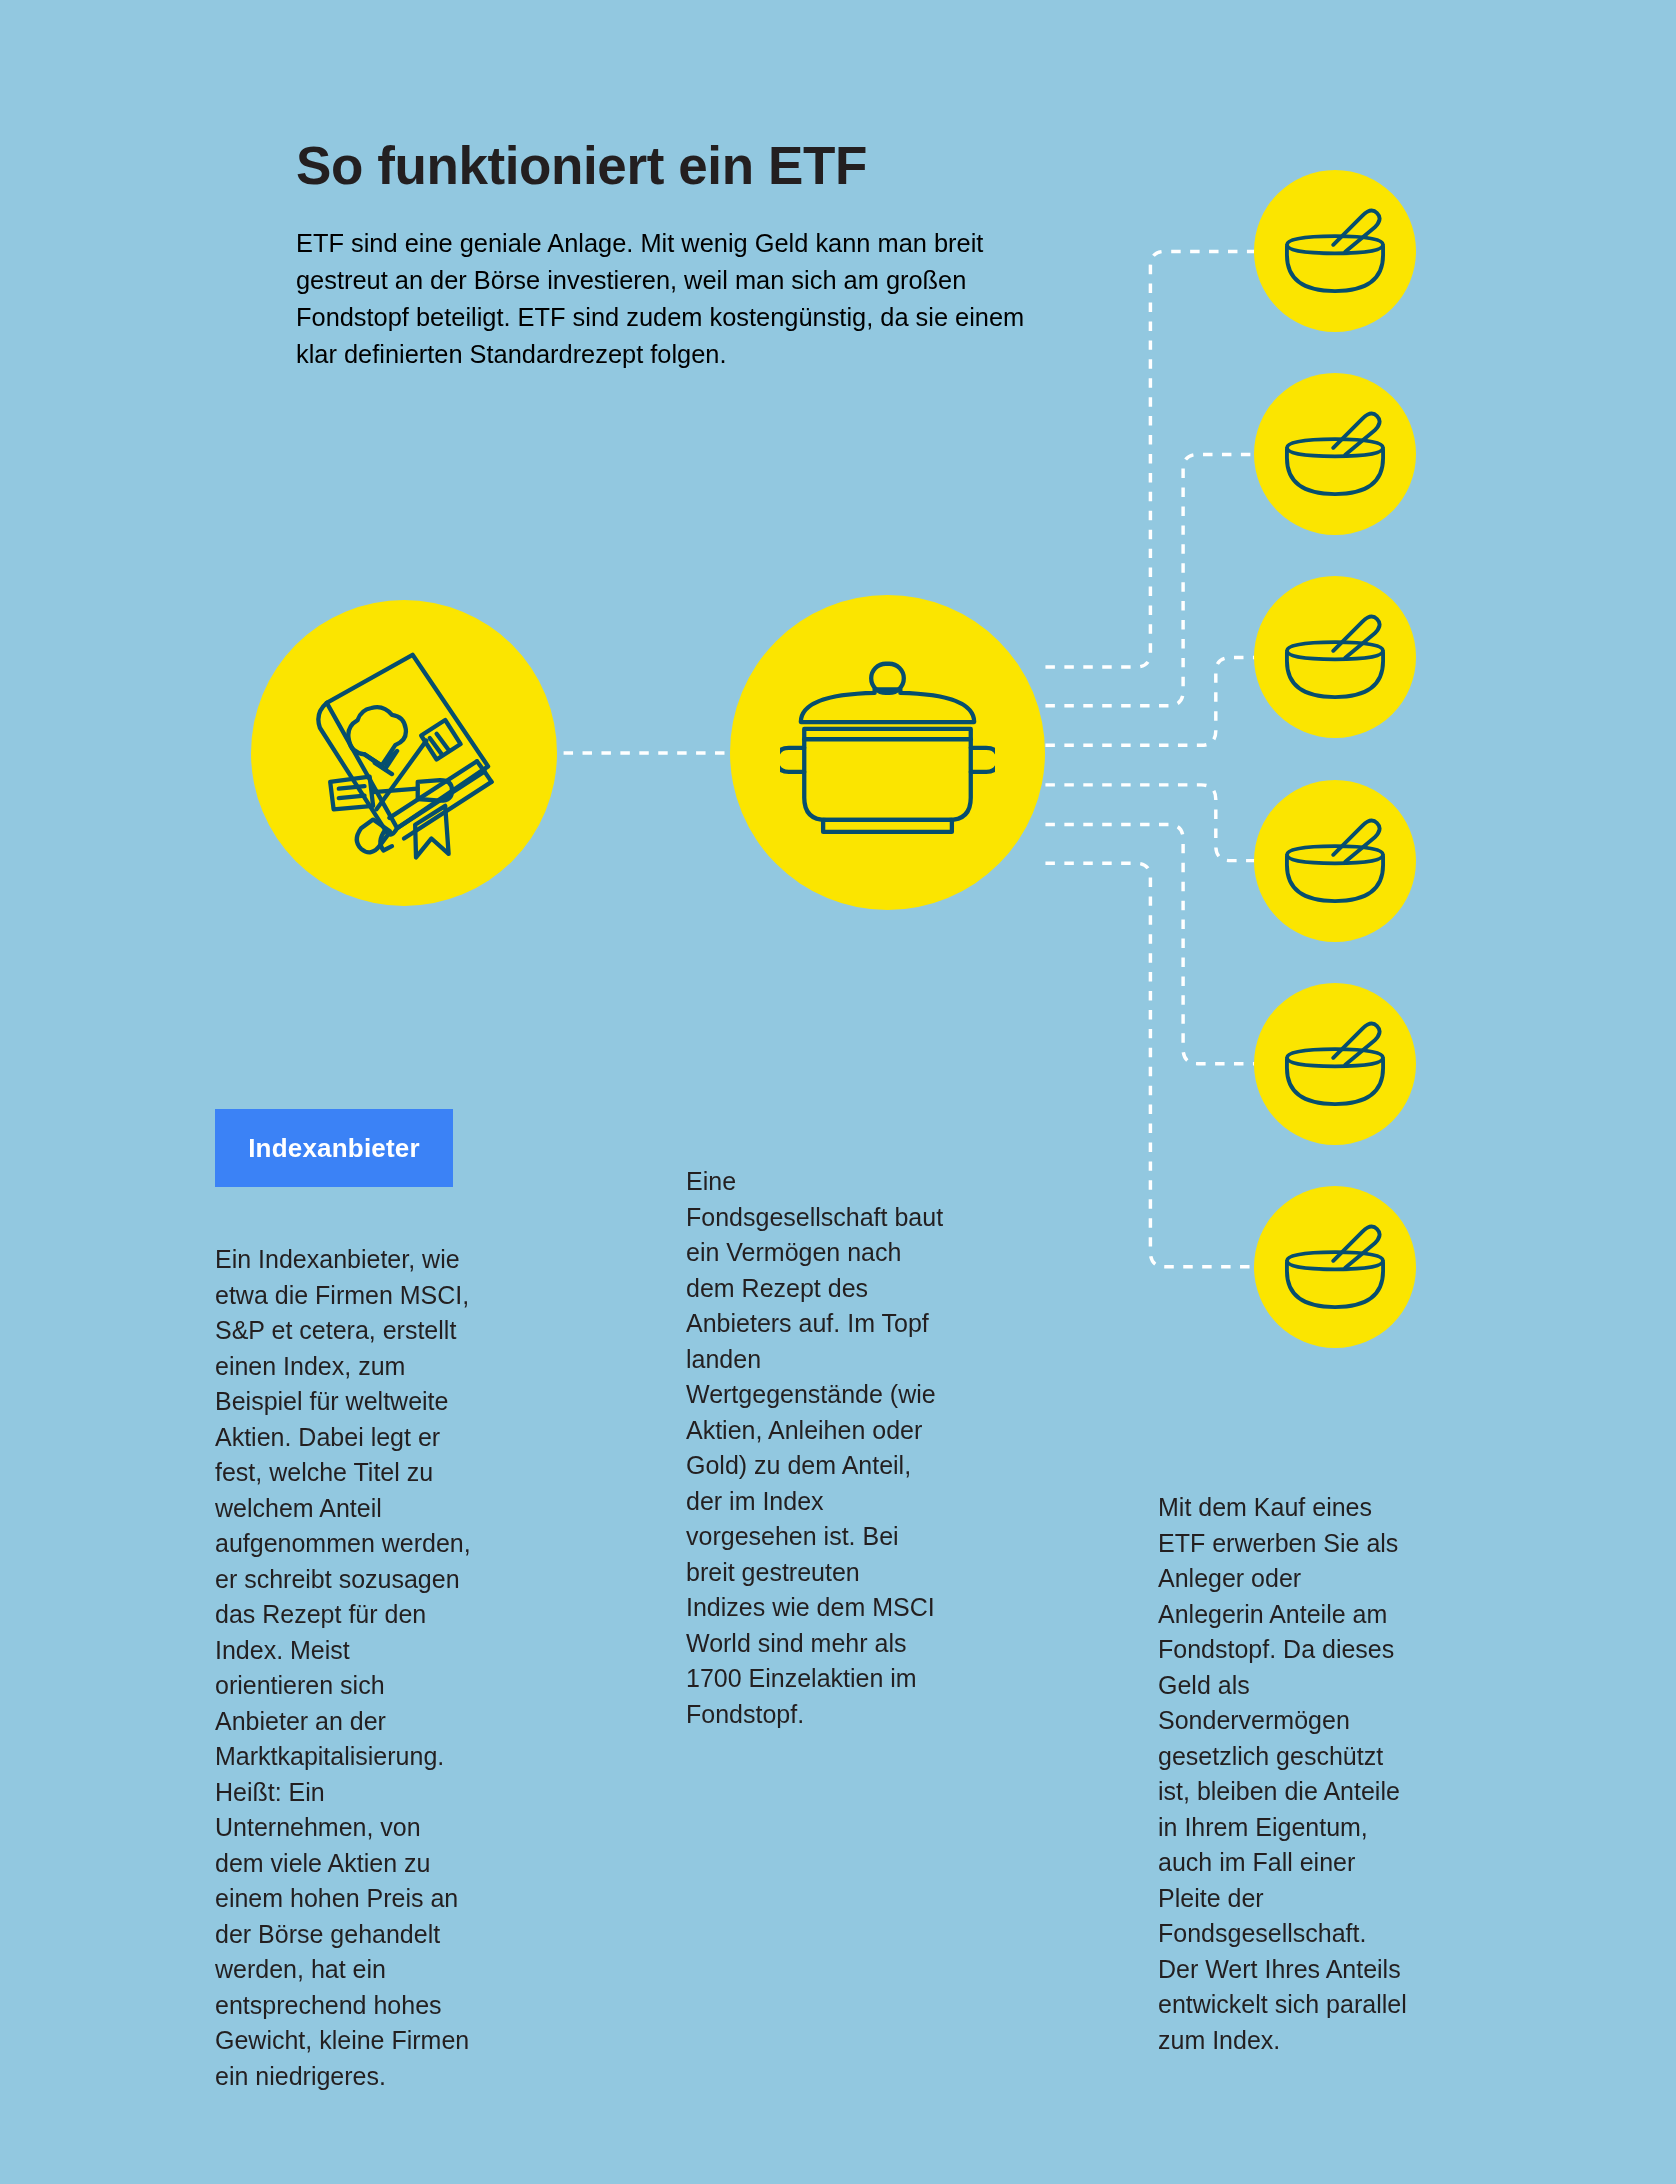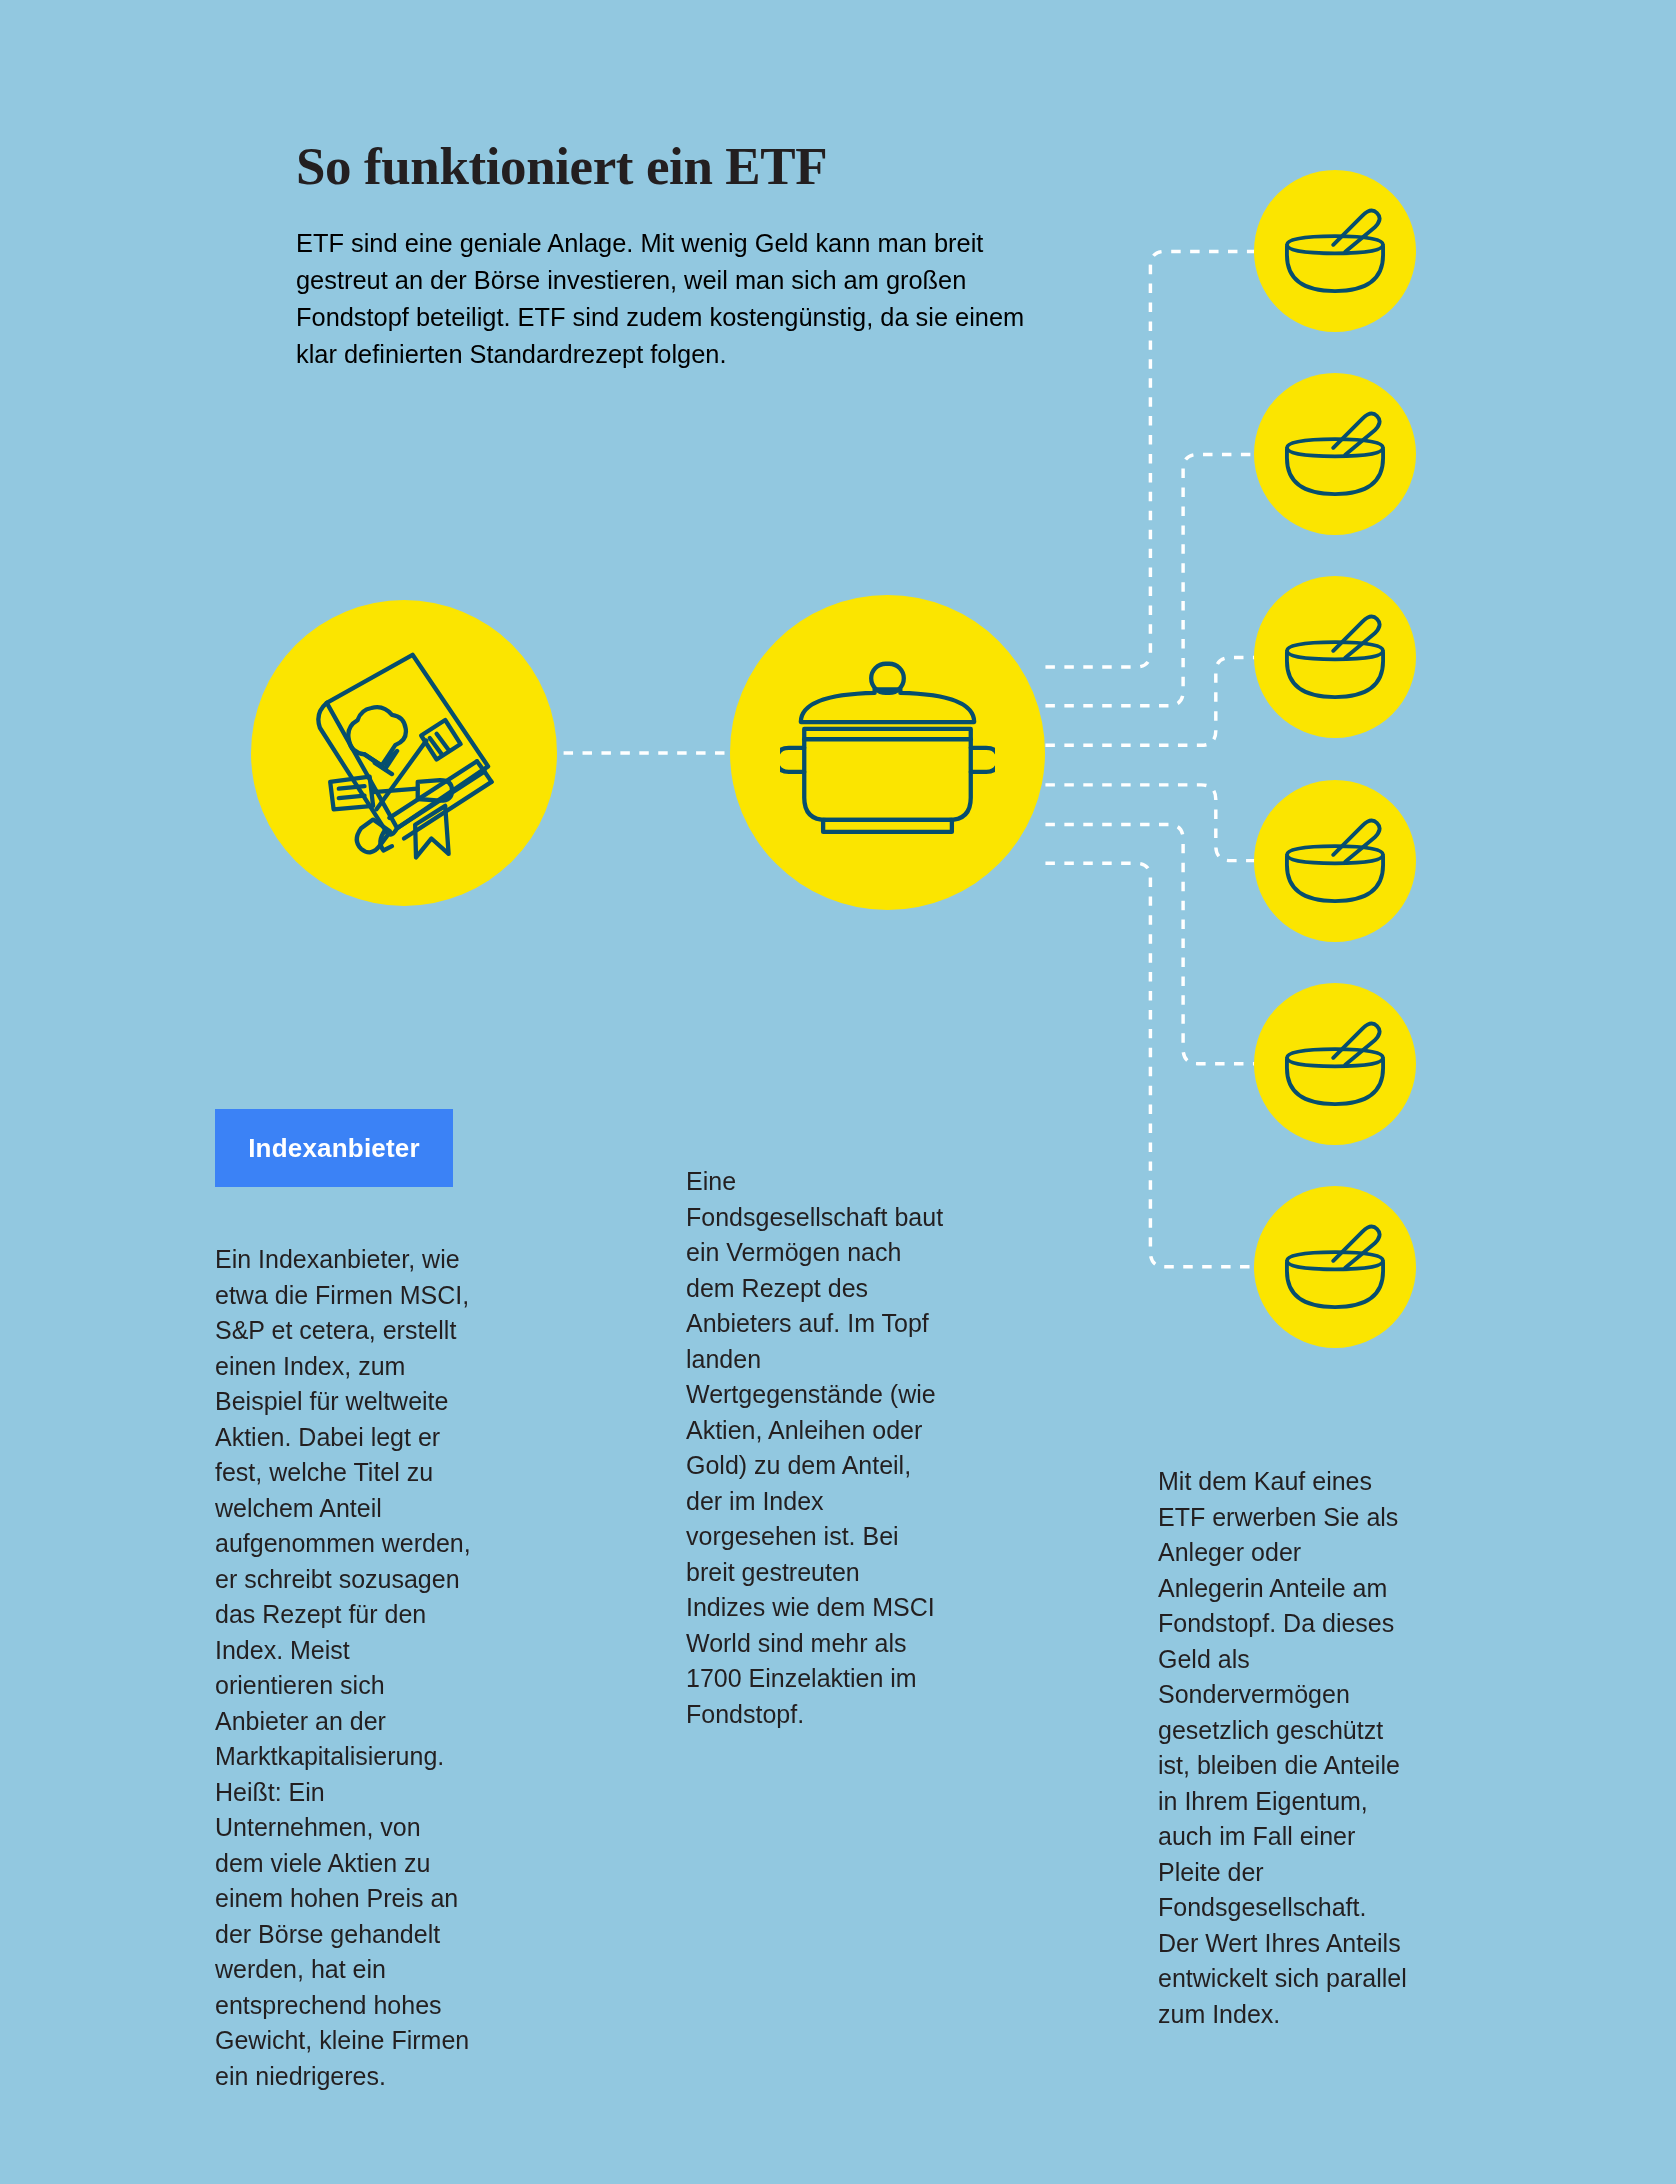--- a/index.html
+++ b/index.html
@@ -69,21 +69,21 @@
     width: 809px;
     z-index: 3;
   }
   #page-title {
     margin: 0;
     font-size: 53px;
     line-height: 1.06;
     font-weight: bold;
     color: #231f20;
     letter-spacing: -0.4px;
-    font-family: Liberation Serif, serif;
+    font-family: Liberation Sans, sans-serif;
   }
   #intro-paragraph {
     margin: 31px 0 0 0;
     font-size: 25.4px;
     line-height: 1.45;
     color: #000000;
     max-width: 774px;
     font-family: "Liberation Sans", sans-serif;
   }
 
@@ -114,21 +114,21 @@
 
   .body-text {
     margin-top: 55px;
     font-size: 25px;
     line-height: 1.42;
     color: #231f20;
     font-family: "Liberation Sans", sans-serif;
   }
   #col-index   .body-text { width: 258px; }
   #col-fonds   .body-text { width: 258px; }
-  #col-anleger .body-text { width: 250px; margin-top: 58px; }
+  #col-anleger .body-text { width: 250px; margin-top: 84px; }
 </style>
 </head>
 <body>
 
 <div id="infographic">
 
   <svg id="connectors" viewBox="0 0 1949 2539" width="1677" height="2185" aria-hidden="true">
     <g fill="none" stroke="#ffffff" stroke-width="4" stroke-dasharray="11 11" stroke-linecap="butt">
 
       <path d="M 655 875 L 1010 875"></path>

